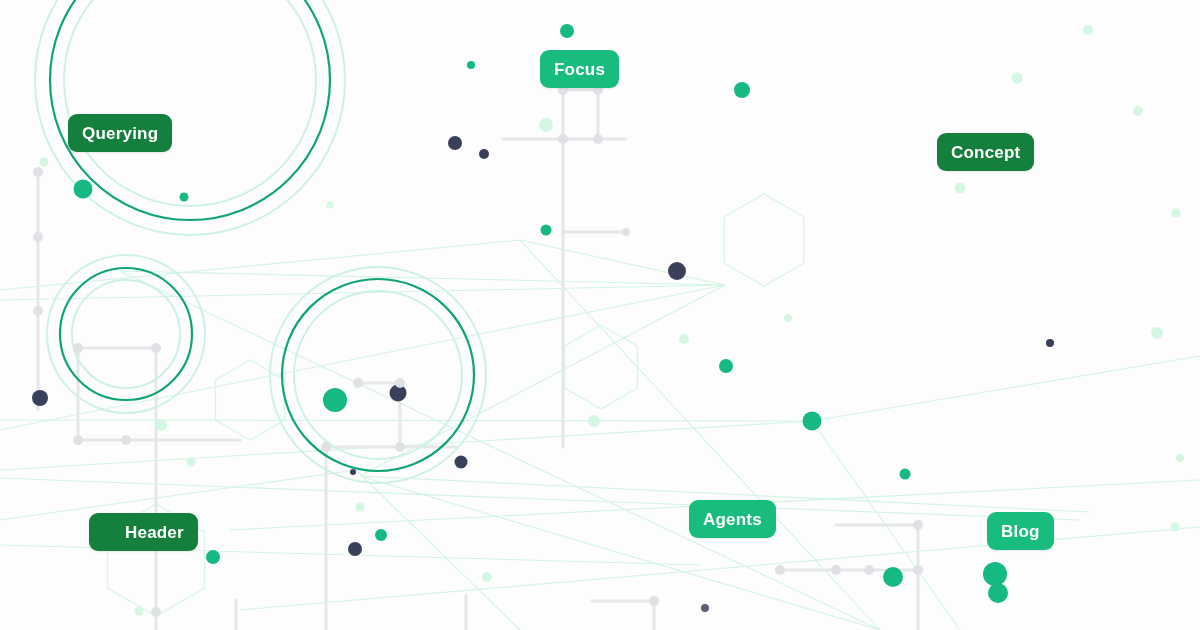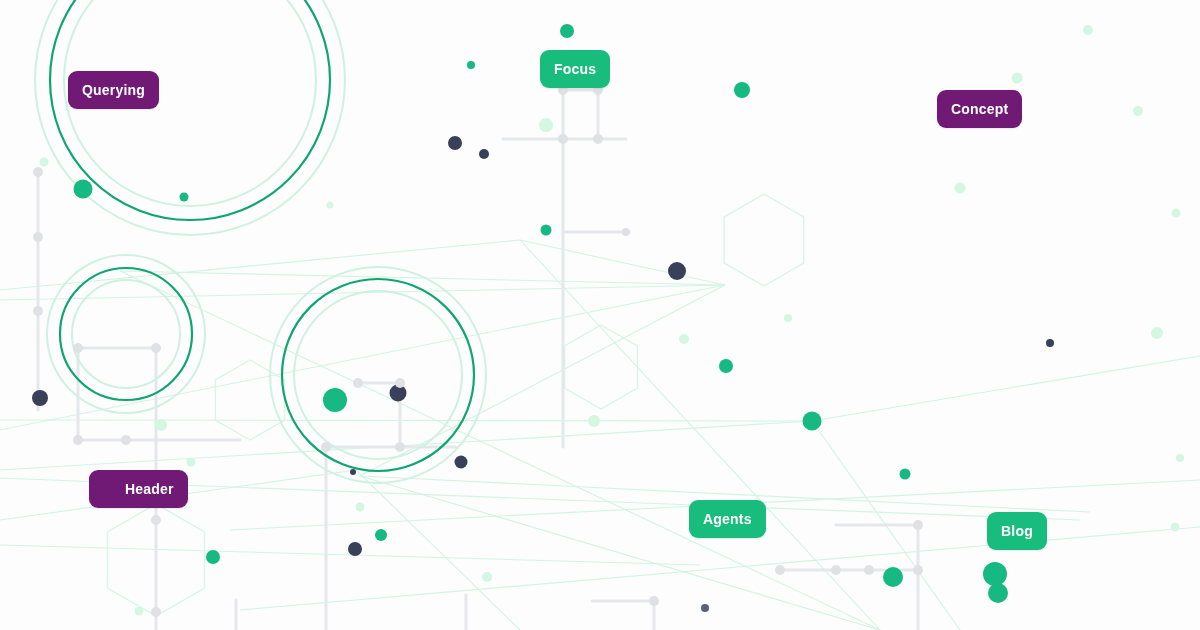--- a/index.html
+++ b/index.html
@@ -27,29 +27,29 @@
   }
   .label-badge {
     position: absolute;
     display: inline-flex;
     align-items: center;
     justify-content: center;
     height: 38px;
     padding: 0 14px;
     border-radius: 9px;
     color: #ffffff;
-    font-size: 14px;
+    font-size: 17px;
     font-weight: bold;
     letter-spacing: 0.2px;
     line-height: 1;
     white-space: nowrap;
     font-family: "Liberation Sans", sans-serif;
     box-shadow: 0 1px 2px rgba(30,40,60,0.10);
   }
-  .badge-dark { background: #701a75; }
+  .badge-dark { background: #15803d; margin-top: 43px; }
   .badge-green { background: #18bd7d; }
 </style>
 </head>
 <body>
 
 <div id="stage">
 
   <svg id="graph-svg" viewBox="0 0 1200 630">
     <g id="layer-mint-edges">
         <line x1="0" y1="290" x2="520" y2="240" stroke="#d2f4e3" stroke-width="1.1"></line>

